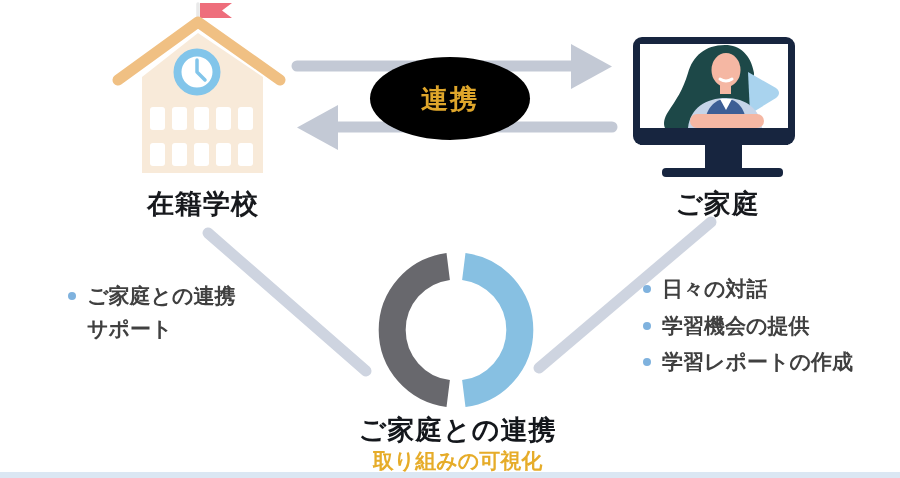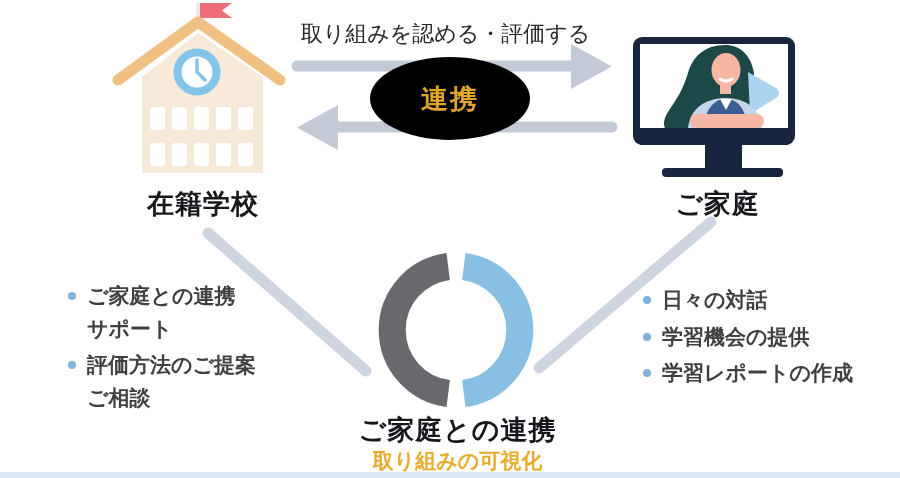--- a/index.html
+++ b/index.html
@@ -135,21 +135,20 @@
       <rect x="40" y="143" width="15" height="23" rx="3"></rect>
       <rect x="62" y="143" width="15" height="23" rx="3"></rect>
       <rect x="84" y="143" width="15" height="23" rx="3"></rect>
       <rect x="106" y="143" width="15" height="23" rx="3"></rect>
       <rect x="128" y="143" width="15" height="23" rx="3"></rect>
     </g>
   </svg>
 
   <div class="abs node-label" style="left:118px; top:186px; width:170px;">在籍学校</div>
 
-  <div class="abs arrow-caption" style="left:278px; top:19px; width:335px;">取り組みを認める・評価する</div>
 
   <div id="link-ellipse" class="abs">
     <span class="link-text">連携</span>
   </div>
 
 
   <svg class="abs" style="left:630px; top:28px; z-index:2" width="170" height="150" viewBox="0 0 170 150">
     <defs>
       <clipPath id="screen-clip">
           <rect x="10" y="16" width="148" height="84"></rect>
@@ -192,28 +191,23 @@
 
   <div id="brand-label" class="abs">ご家庭との連携</div>
   <div id="brand-sublabel" class="abs">取り組みの可視化</div>
 
   <div class="abs bullet-list" style="left:68px; top:280px; width:240px;">
     <div class="bullet-item">
       <span class="bullet-dot"></span>
       <span class="bullet-text">ご家庭との連携
 サポート</span>
     </div>
-    <div class="bullet-item">
-      <span class="bullet-dot"></span>
-      <span class="bullet-text">評価方法のご提案
-ご相談</span>
-    </div>
   </div>
 
-  <div class="abs bullet-list" style="left:643px; top:284px; width:250px;">
+  <div class="abs bullet-list" style="left:643px; top:273px; width:250px;">
     <div class="bullet-item">
       <span class="bullet-dot"></span>
       <span class="bullet-text">日々の対話</span>
     </div>
     <div class="bullet-item">
       <span class="bullet-dot"></span>
       <span class="bullet-text">学習機会の提供</span>
     </div>
     <div class="bullet-item">
       <span class="bullet-dot"></span>

